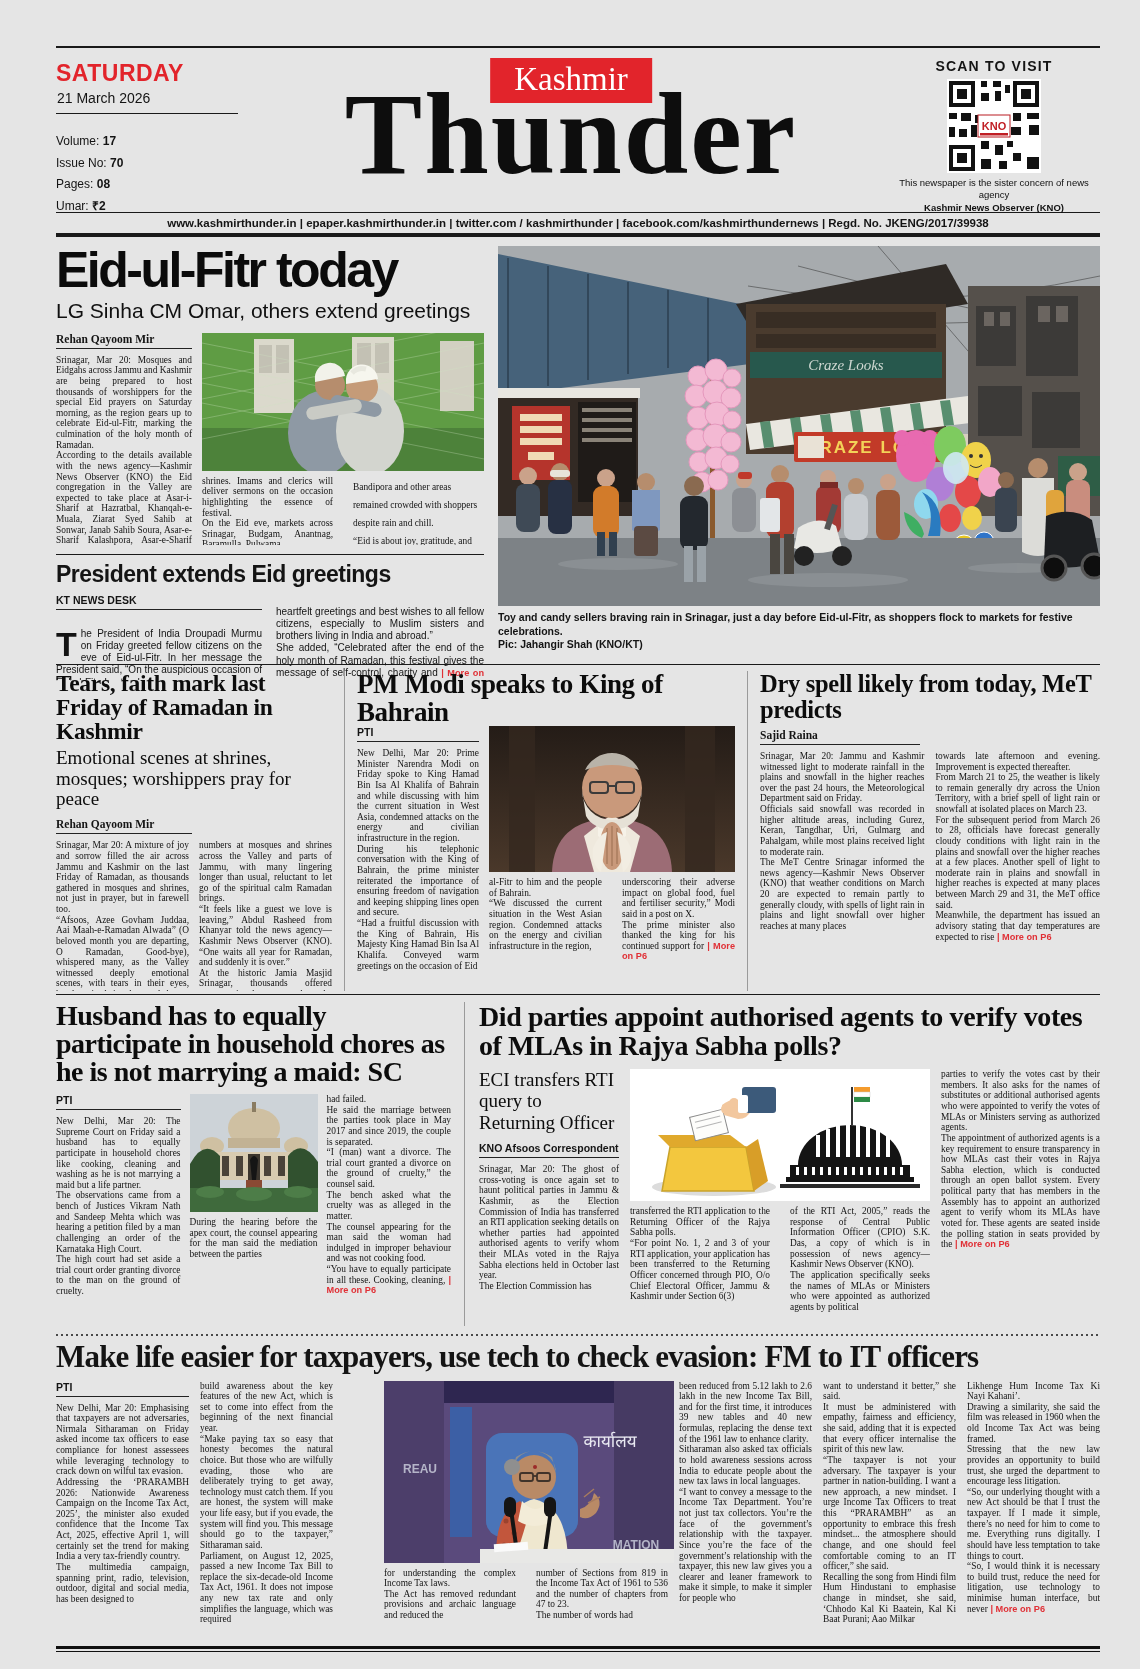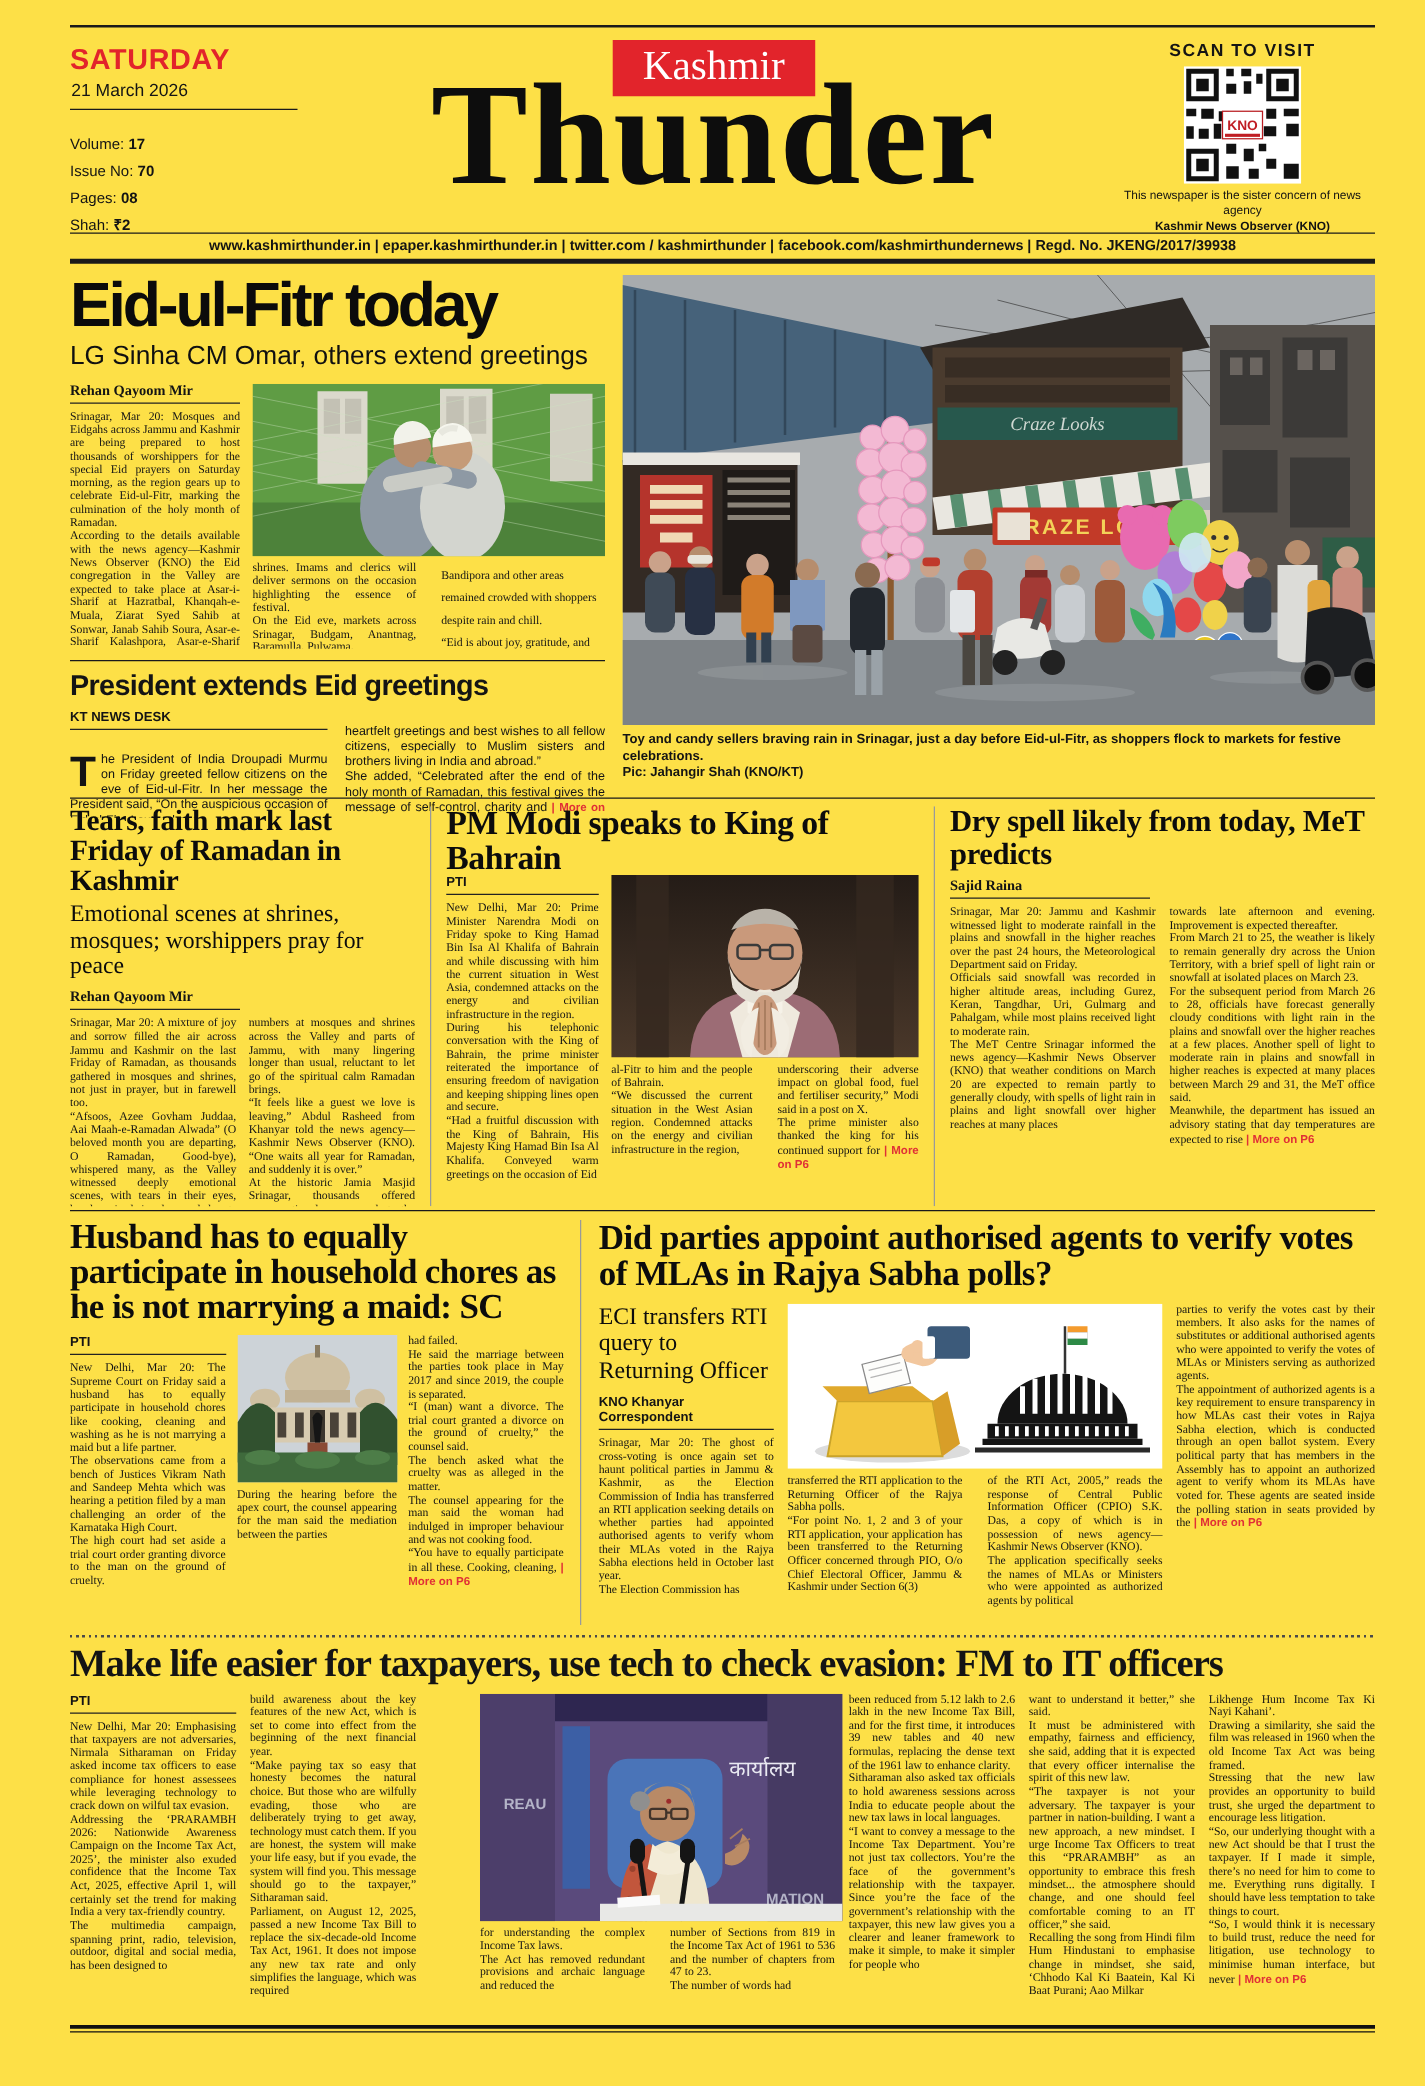--- a/index.html
+++ b/index.html
@@ -4,21 +4,21 @@
 <style>
   :root{
     --red:#e2242b;
     --link:#e03036;
     --ink:#141414;
     --rule:#1a1a1a;
     --vrule:#9a9a9a;
   }
   *{box-sizing:border-box;margin:0;padding:0;}
   body{background:#ffffff;font-family:"Liberation Serif",serif;color:var(--ink);}
-  .page{width:1140px;height:1669px;margin:0 auto;background:#fde047;padding:20px 40px 0 56px;overflow:hidden;position:relative;}
+  .page{width:1140px;height:1669px;margin:0 auto;background:#e5e5e5;padding:46px 40px 0 56px;overflow:hidden;position:relative;}
   .top-rule{border-top:2px solid var(--rule);}
 
   
   .masthead{display:flex;align-items:flex-start;height:164px;padding-top:8px;}
   .mh-left{width:198px;flex:none;padding-top:4px;}
   .day{font-family:"Liberation Sans",sans-serif;font-weight:700;font-size:23px;letter-spacing:.5px;color:var(--red);}
   .date{font-family:"Liberation Sans",sans-serif;font-size:14px;padding:3px 0 7px 1px;border-bottom:1.5px solid var(--rule);width:182px;}
   .mh-meta{margin-top:17px;font-family:"Liberation Sans",sans-serif;font-size:12px;line-height:1.8;}
   .mh-meta .b{font-weight:700;}
   .mh-center{flex:1;position:relative;text-align:center;height:160px;}
@@ -113,21 +113,21 @@
   <div class="top-rule"></div>
 
   <header class="masthead">
     <div class="mh-left">
       <div class="day">SATURDAY</div>
       <div class="date">21 March 2026</div>
       <div class="mh-meta">
         <div><span>Volume:</span> <span class="b">17</span></div>
         <div><span>Issue No:</span> <span class="b">70</span></div>
         <div><span>Pages:</span> <span class="b">08</span></div>
-        <div><span>Shah:</span> <span class="b">₹2</span></div>
+        <div><span>Umar:</span> <span class="b">₹2</span></div>
       </div>
     </div>
 
     <div class="mh-center">
       <div class="brand-top">Kashmir</div>
       <div class="brand-main">Thunder</div>
     </div>
 
     <div class="mh-right">
       <div class="scan">SCAN TO VISIT</div>
@@ -574,21 +574,21 @@
 The counsel appearing for the man said the woman had indulged in improper behaviour and was not cooking food.
 “You have to equally participate in all these. Cooking, cleaning,</span><span class="more"> | More on P6</span></div>
       </div>
     </article>
 
     <article class="art-rajya">
       <h2 class="h-serif rajya-h">Did parties appoint authorised agents to verify votes of MLAs in Rajya Sabha polls?</h2>
       <div class="rajya-body">
         <div class="rajya-colA">
           <div class="h-serif rajya-deck">ECI transfers RTI query to Returning Officer</div>
-          <div class="byline byline-sans">KNO Khanyar Correspondent</div>
+          <div class="byline byline-sans">KNO Afsoos Correspondent</div>
           <div class="col">Srinagar, Mar 20: The ghost of cross-voting is once again set to haunt political parties in Jammu &amp; Kashmir, as the Election Commission of India has transferred an RTI application seeking details on whether parties had appointed authorised agents to verify whom their MLAs voted in the Rajya Sabha elections held in October last year.
 The Election Commission has</div>
         </div>
         <div class="rajya-mid">
           <svg class="photo" width="300" height="132" viewBox="0 0 300 132">
             <rect width="300" height="132" fill="#ffffff"></rect>
             <ellipse cx="84" cy="118" rx="62" ry="9" fill="#dcdcdc"></ellipse>
             <polygon points="40,78 116,78 124,122 32,122" fill="#f3c73e" stroke="#c9a32a" stroke-width="1.5"></polygon>
             <polygon points="40,78 28,66 100,66 116,78" fill="#e0a92c"></polygon>
             <polygon points="116,78 124,122 138,112 128,70" fill="#d89e28"></polygon>

